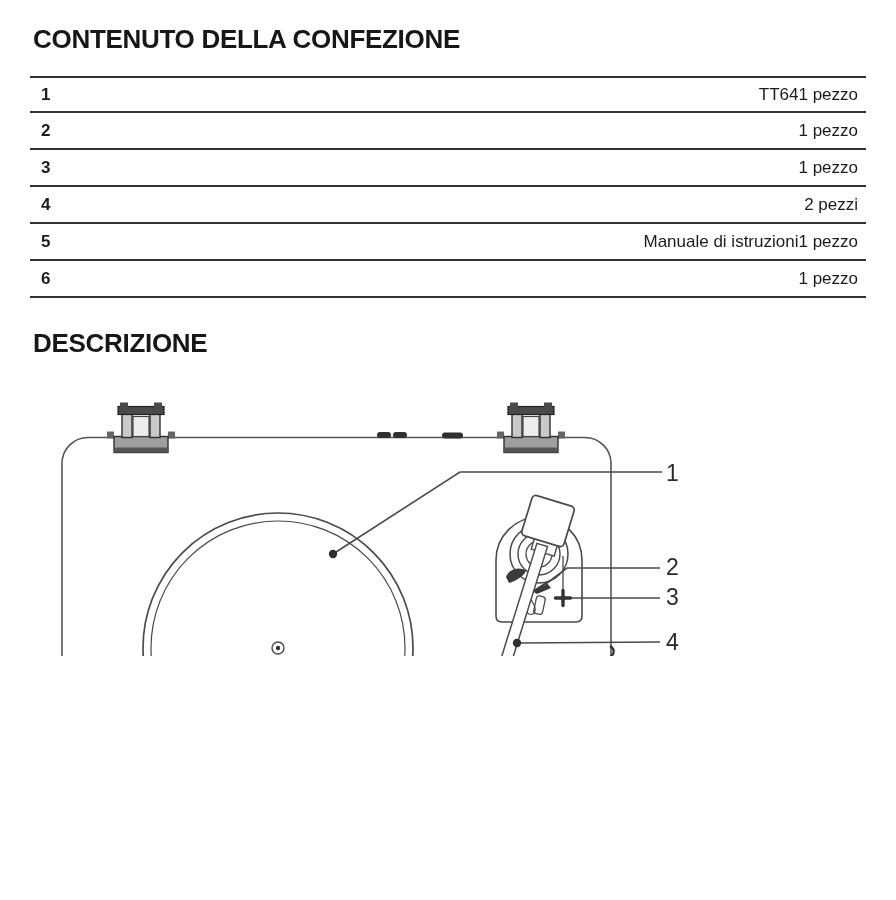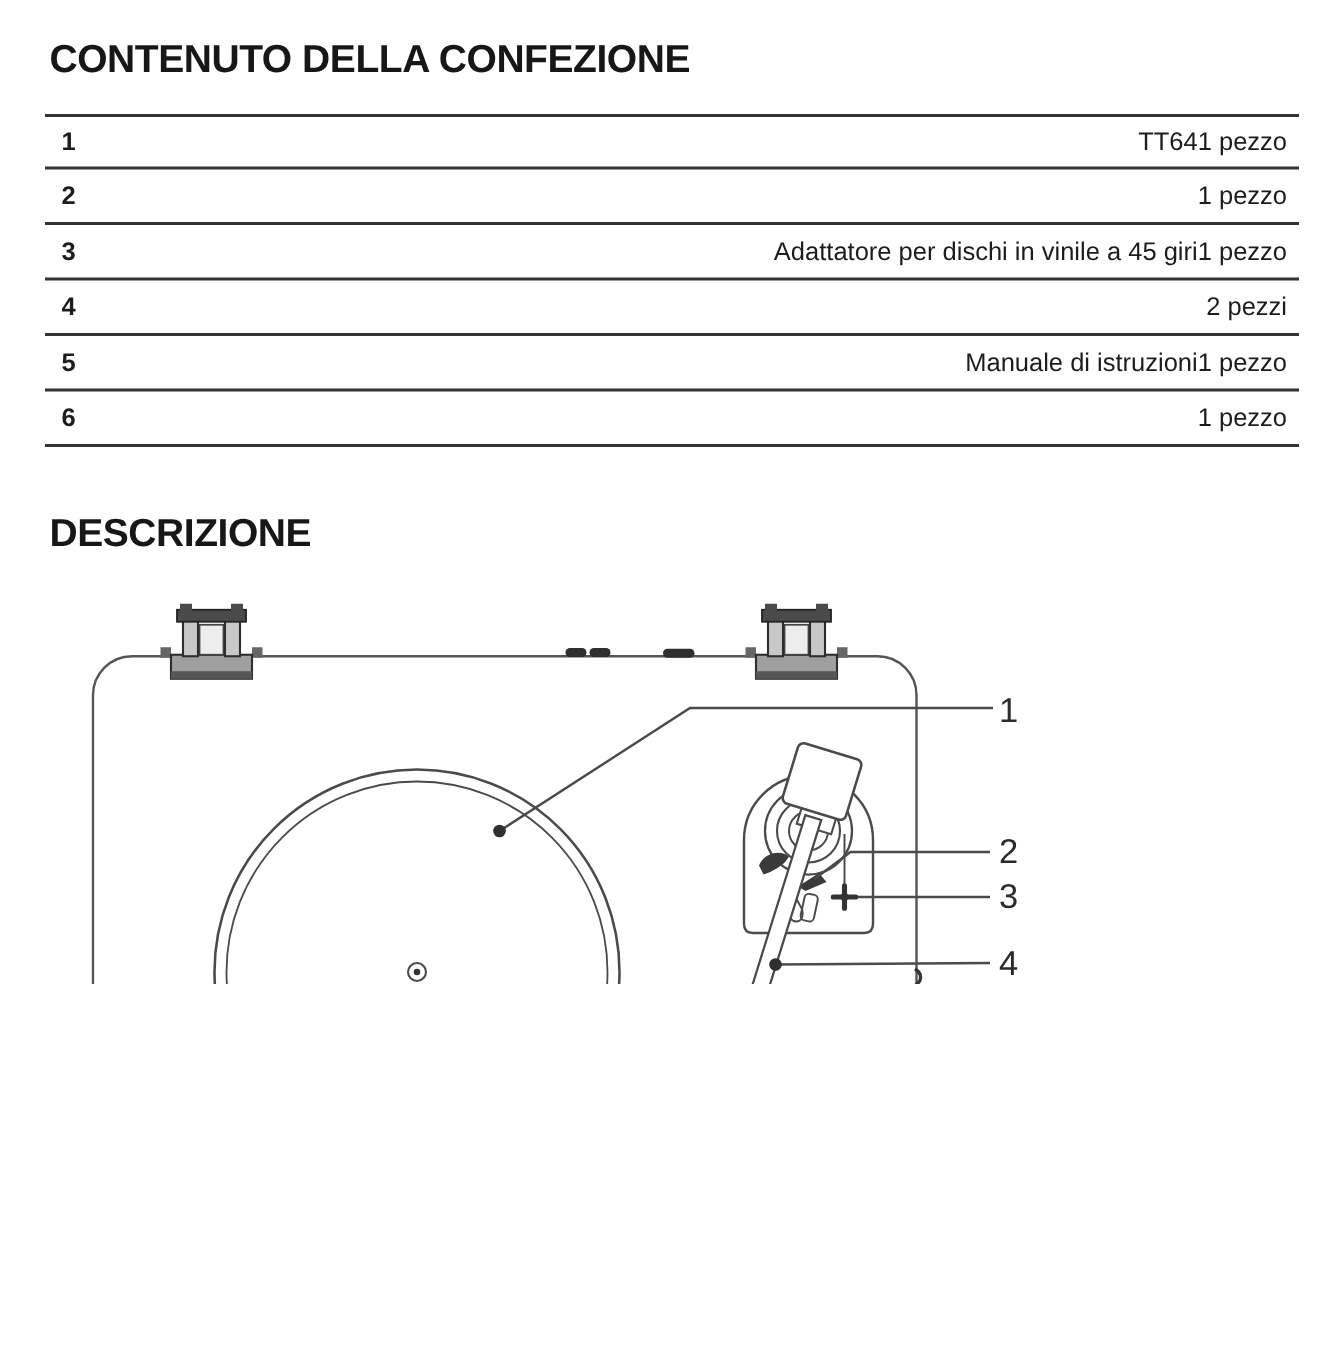--- a/index.html
+++ b/index.html
@@ -6,21 +6,21 @@
   .page {
     position:relative; width:896px; height:656px; background:#ffffff;
     font-family:"Liberation Sans", sans-serif; overflow:hidden;
   }
   .section-title {
     position:absolute; left:33px; margin:0;
     font-size:26px; font-weight:bold; color:#171717; letter-spacing:-0.3px;
     white-space:nowrap;
   }
   .title-contents { top:24px; }
-  .title-description { top:340px;text-align:right; }
+  .title-description { top:328px;text-align:right; }
 
   .contents-table { position:absolute; left:30px; top:76px; width:836px; }
   .ct-row {
     display:flex; align-items:center; height:37px; box-sizing:border-box;
     border-bottom:2px solid #333333;
     font-size:17px; color:#1c1c1c;
   }
   .ct-row.first { border-top:2px solid #333333; }
   .ct-num  { width:28px; padding-left:11px; font-weight:bold; flex:0 0 auto; }
   .ct-item { flex:1 1 auto;text-align:right; }
@@ -49,21 +49,20 @@
       <span class="ct-num">1</span>
       <span class="ct-item">TT64</span>
       <span class="ct-qty">1 pezzo</span>
     </div>
     <div class="ct-row">
       <span class="ct-num">2</span>
       <span class="ct-qty">1 pezzo</span>
     </div>
     <div class="ct-row">
       <span class="ct-num">3</span>
-      <span class="ct-item">Adattatore per dischi in vinile a 45 giri</span>
       <span class="ct-qty">1 pezzo</span>
     </div>
     <div class="ct-row">
       <span class="ct-num">4</span>
       <span class="ct-qty">2 pezzi</span>
     </div>
     <div class="ct-row">
       <span class="ct-num">5</span>
       <span class="ct-item">Manuale di istruzioni</span>
       <span class="ct-qty">1 pezzo</span>

